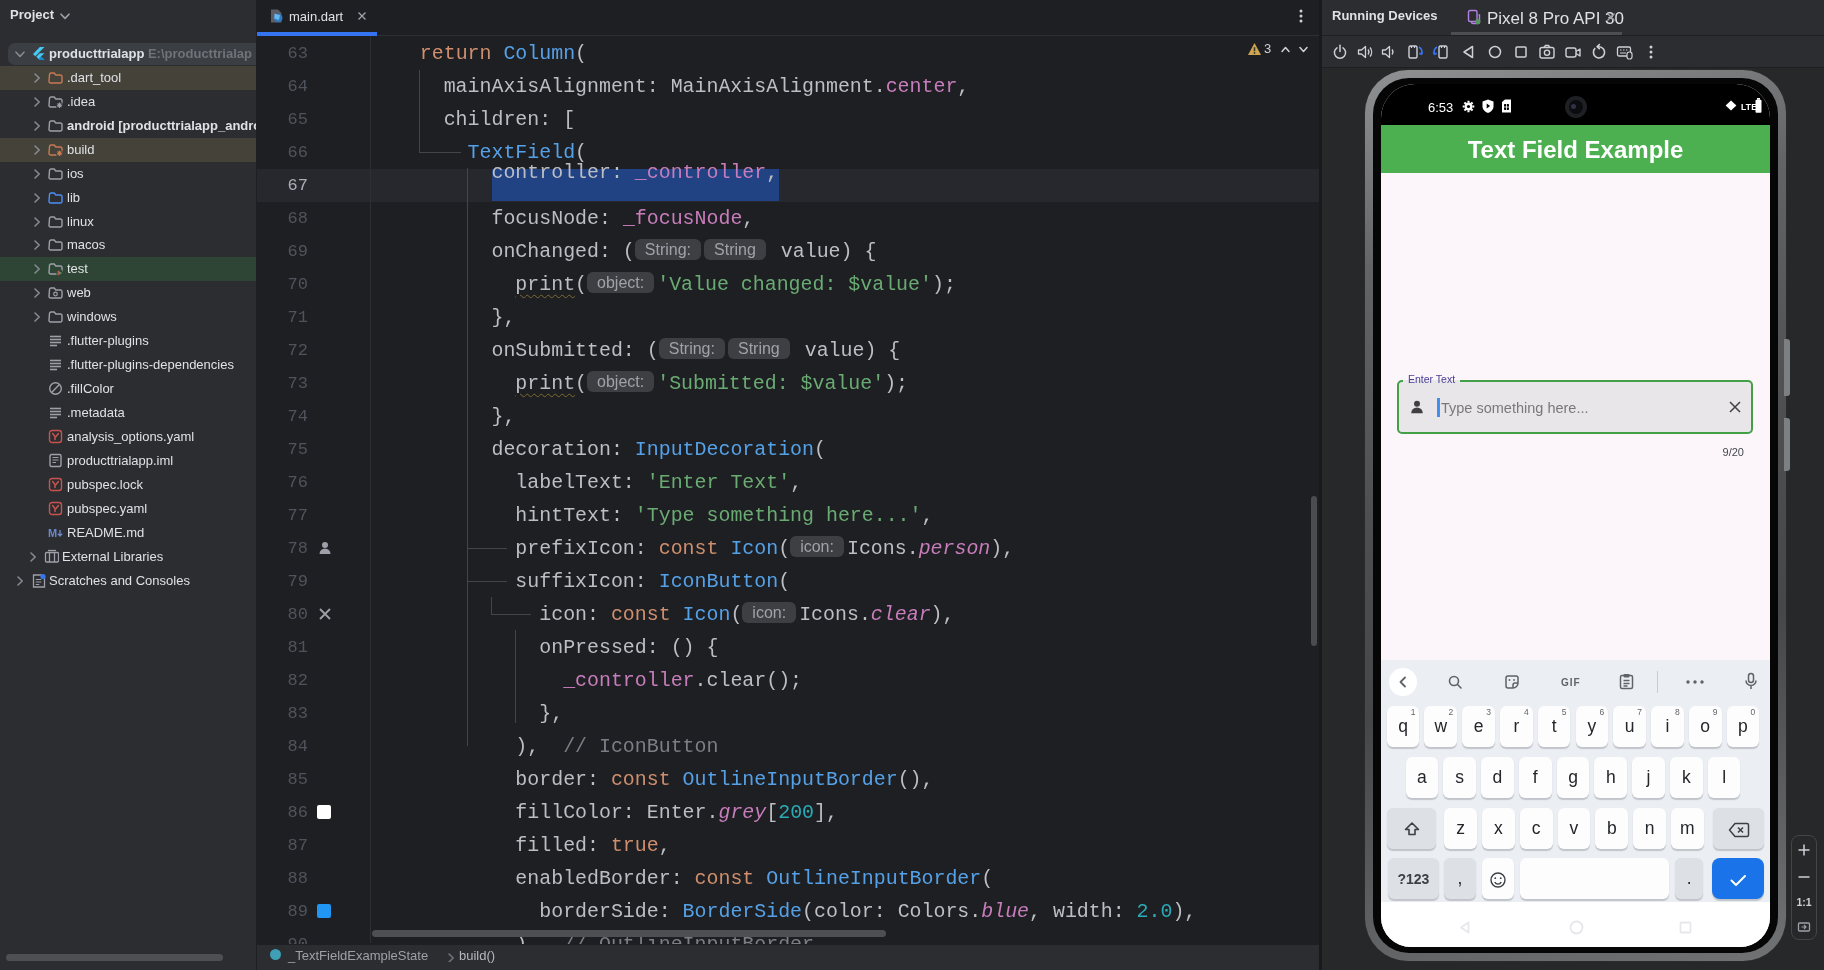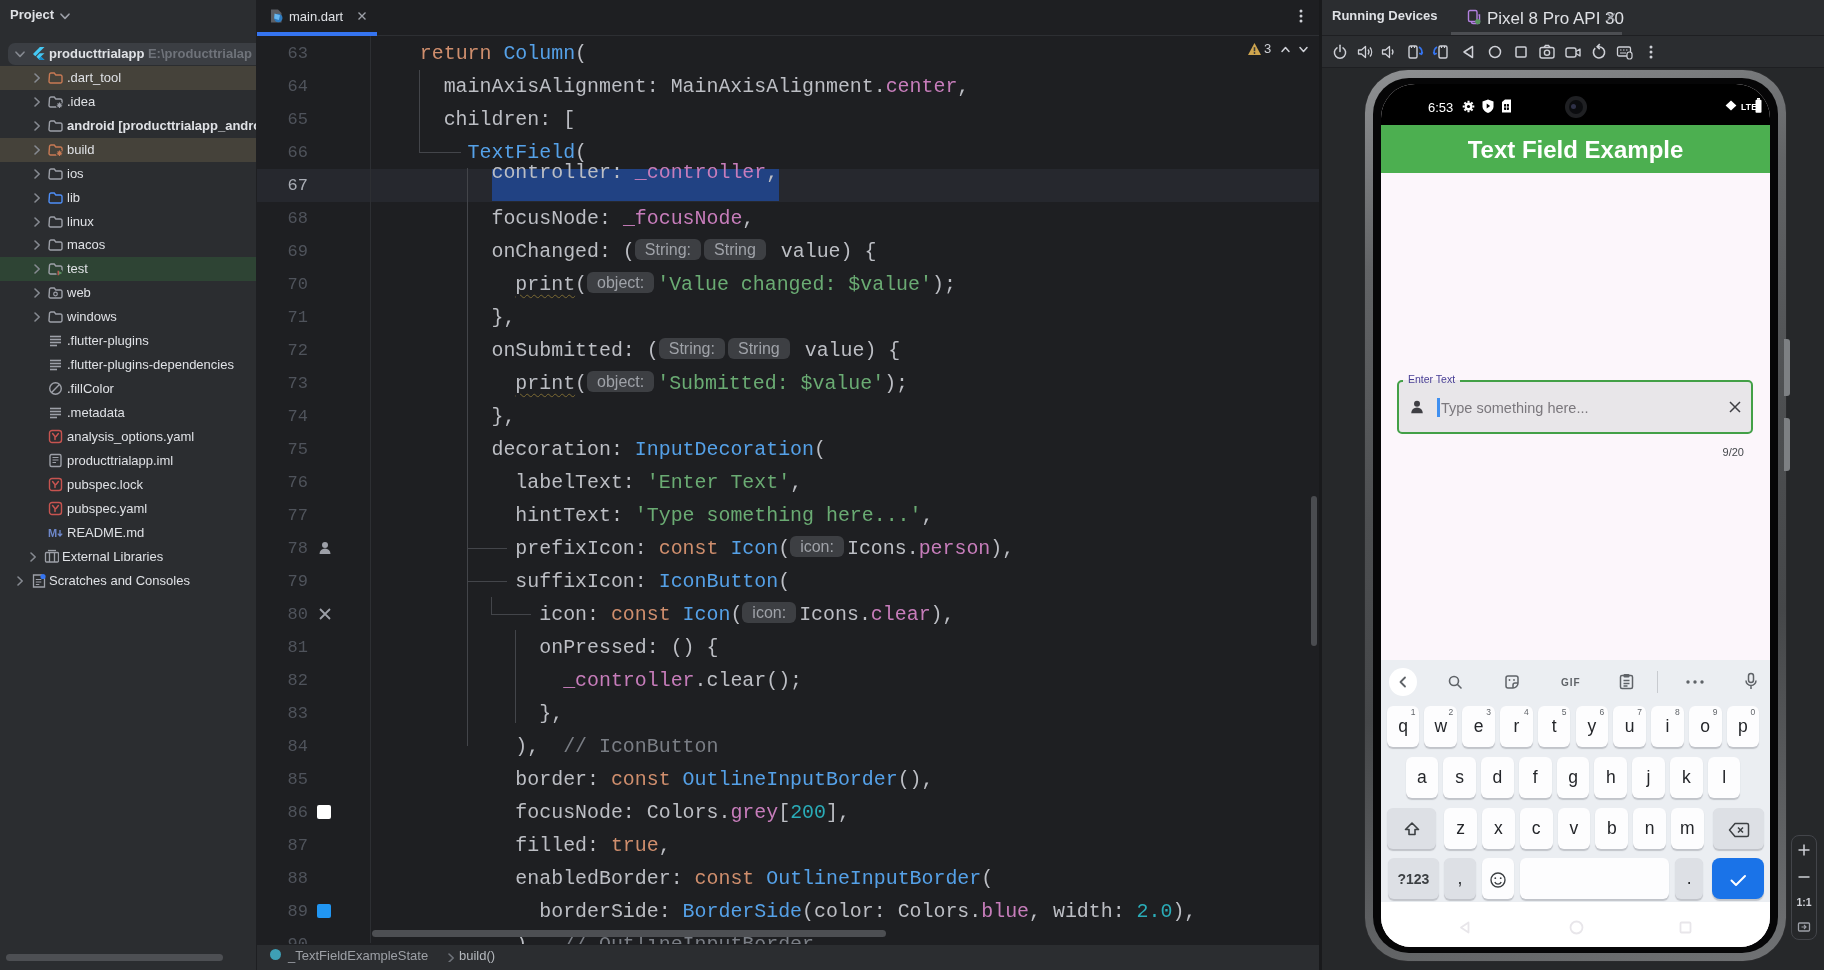--- a/index.html
+++ b/index.html
@@ -5,21 +5,21 @@
 body{font-family:"Liberation Sans",sans-serif;position:relative;}
 .abs{position:absolute;}
 #root{position:absolute;left:0;top:0;width:1824px;height:970px;}
 #left{position:absolute;left:0;top:0;width:256px;height:970px;background:#2b2d30;overflow:hidden;}
 .trow{position:absolute;left:0;width:256px;}
 .tlabel{position:absolute;font-size:13px;color:#dfe1e5;white-space:nowrap;top:4px;}
 .tpath{color:#6f737a;}
 #editor{position:absolute;left:257px;top:0;width:1062px;height:970px;background:#1e1f22;overflow:hidden;}
 .cl{position:absolute;left:115px;white-space:pre;font-family:"Liberation Mono",monospace;font-size:19.91px;line-height:33px;height:33px;color:#bcbec4;}
 .kw{color:#cf8e6d;} .cls{color:#55a1e8;} .fld{color:#c77dbb;} .str{color:#6aab73;}
-.num{color:#2aacb8;} .cmt{color:#7a7e85;} .pln{color:#bcbec4;} .it{margin-top:45px;}
+.num{color:#2aacb8;} .cmt{color:#7a7e85;} .pln{color:#bcbec4;} .it{font-style:italic;margin-top:45px;}
 .chip{display:inline-block;background:#3d3f43;color:#9fa2a8;border-radius:6px;
   font-family:"Liberation Sans",sans-serif;font-size:16px;line-height:21px;height:21px;
   padding:0 10px;margin-right:3px;vertical-align:baseline;position:relative;top:-2px;}
 .ln{position:absolute;left:0px;width:51px;text-align:right;font-family:"Liberation Mono",monospace;
   font-size:17px;color:#4f535b;line-height:33px;height:33px;}
 .guide{position:absolute;background:#43454a;}
 #right{position:absolute;left:1322px;top:0;width:502px;height:970px;background:#26282a;}
 #screen{position:absolute;left:1381px;top:84px;width:389px;height:863px;border-radius:34px 34px 30px 30px;overflow:hidden;background:#fcf6fb;}
 .key{position:absolute;background:#fdfdfe;border-radius:6px;box-shadow:0 1.5px 1px rgba(95,99,110,0.30);
   color:#24262a;font-size:17.5px;display:flex;align-items:center;justify-content:center;}
@@ -305,21 +305,21 @@
       <div class="cl" style="top:630.5px;"><span class="pln">              onPressed: () {</span></div>
       <div class="ln" style="top:663.5px;">82</div>
       <div class="cl" style="top:663.5px;"><span class="pln">                </span><span class="fld">_controller</span><span class="pln">.clear();</span></div>
       <div class="ln" style="top:696.5px;">83</div>
       <div class="cl" style="top:696.5px;"><span class="pln">              },</span></div>
       <div class="ln" style="top:729.5px;">84</div>
       <div class="cl" style="top:729.5px;"><span class="pln">            ),  </span><span class="cmt">// IconButton</span></div>
       <div class="ln" style="top:762.5px;">85</div>
       <div class="cl" style="top:762.5px;"><span class="pln">            border: </span><span class="kw">const </span><span class="cls">OutlineInputBorder</span><span class="pln">(),</span></div>
       <div class="ln" style="top:795.5px;">86</div>
-      <div class="cl" style="top:795.5px;"><span class="pln">            focusNode: Colors.</span><span class="fld it">grey</span><span class="pln">[</span><span class="num">200</span><span class="pln">],</span></div>
+      <div class="cl" style="top:795.5px;"><span class="pln">            fillColor: Enter.</span><span class="fld it">grey</span><span class="pln">[</span><span class="num">200</span><span class="pln">],</span></div>
       <div class="ln" style="top:828.5px;">87</div>
       <div class="cl" style="top:828.5px;"><span class="pln">            filled: </span><span class="kw">true</span><span class="pln">,</span></div>
       <div class="ln" style="top:861.5px;">88</div>
       <div class="cl" style="top:861.5px;"><span class="pln">            enabledBorder: </span><span class="kw">const </span><span class="cls">OutlineInputBorder</span><span class="pln">(</span></div>
       <div class="ln" style="top:894.5px;">89</div>
       <div class="cl" style="top:894.5px;"><span class="pln">              borderSide: </span><span class="cls">BorderSide</span><span class="pln">(color: Colors.</span><span class="fld it">blue</span><span class="pln">, width: </span><span class="num">2.0</span><span class="pln">),</span></div>
       <div class="ln" style="top:927.5px;">90</div>
       <div class="cl" style="top:927.5px;"><span class="pln">            ),  </span><span class="cmt">// OutlineInputBorder</span></div>
       <div class="guide" style="left:162px;top:70px;width:1px;height:82px;"></div>
       <div class="guide" style="left:162px;top:152px;width:42px;height:1px;"></div>

